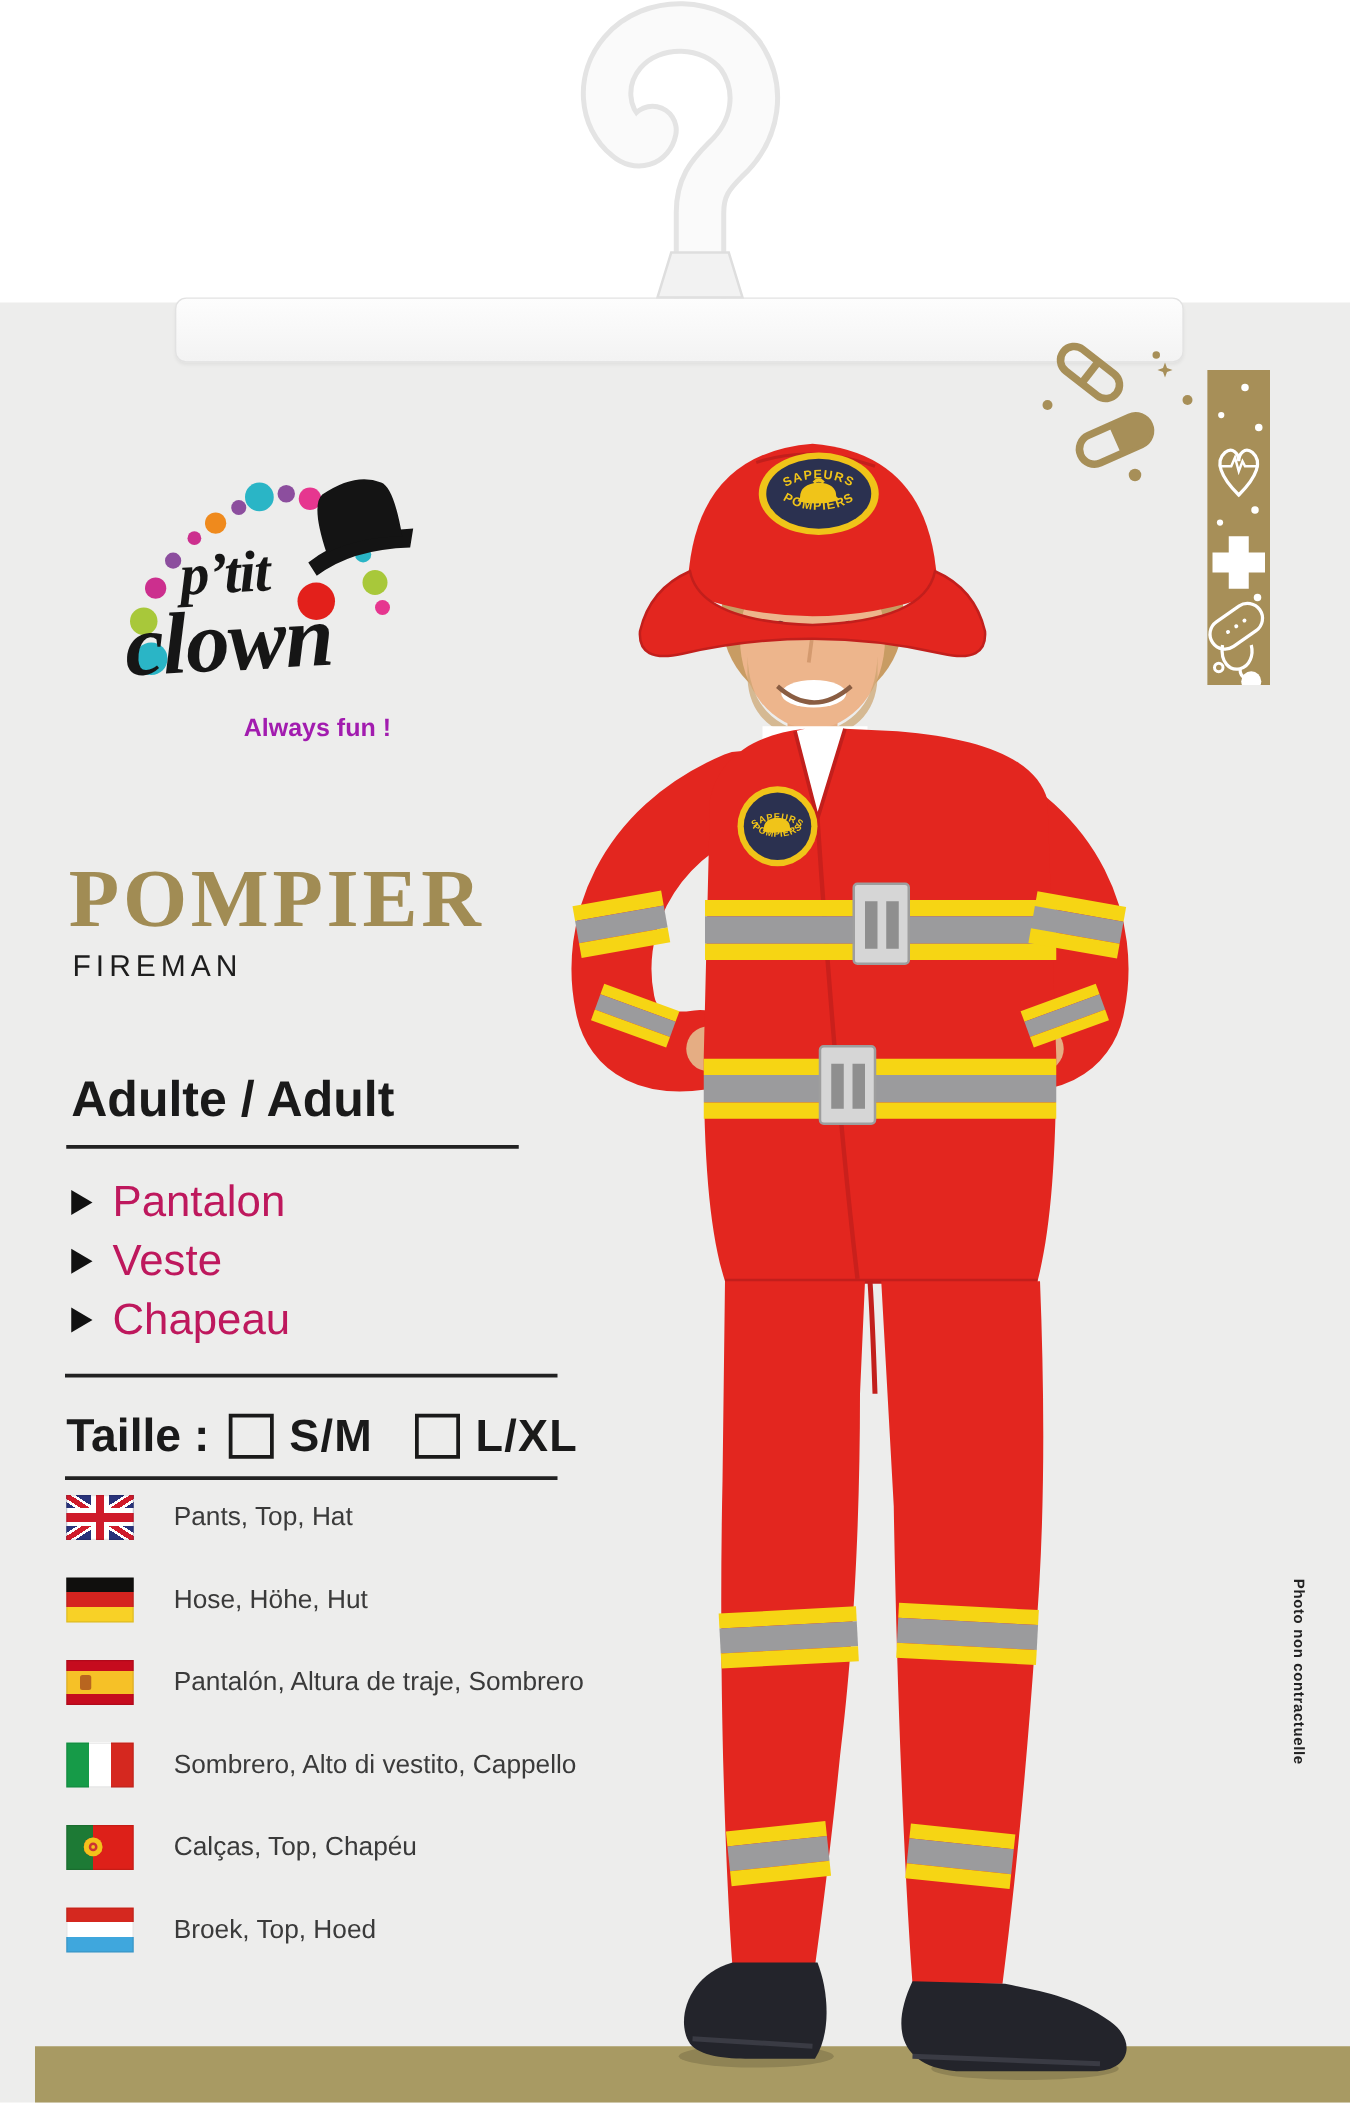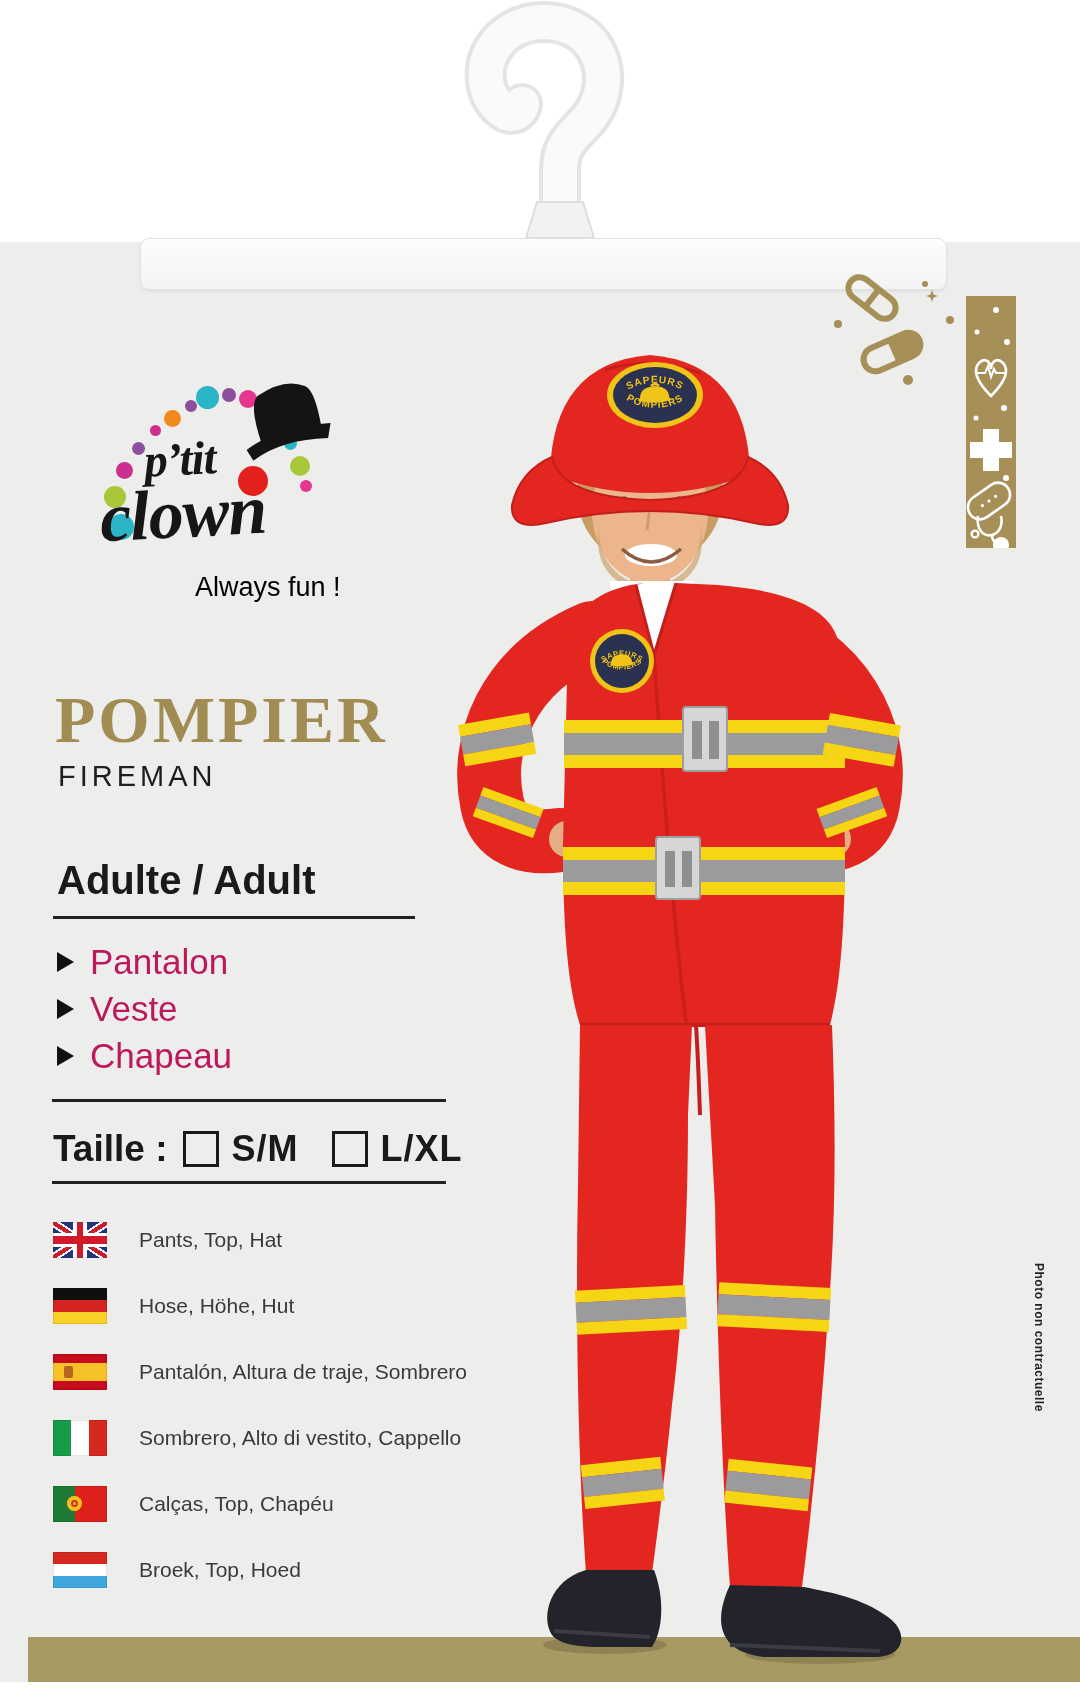--- a/index.html
+++ b/index.html
@@ -13,49 +13,49 @@
   
   .hanger-bar{position:absolute;left:140px;top:238px;width:805px;height:50px;background:linear-gradient(#fdfdfd,#f3f3f3);border:1px solid #e2e2e2;border-radius:9px;box-shadow:0 2px 3px rgba(0,0,0,0.05);}
   .hanger-hook{position:absolute;left:410px;top:0px;}
 
   
   .logo{position:absolute;left:92px;top:382px;width:250px;height:215px;}
   .logo .dot{position:absolute;border-radius:50%;}
   .logo-text{position:absolute;font-family:"Liberation Serif",serif;font-style:italic;font-weight:bold;color:#161616;transform:rotate(-3deg);letter-spacing:-1px;}
   .logo-ptit{left:52px;top:50px;font-size:47px;}
   .logo-clown{left:8px;top:92px;font-size:70px;}
-  .tagline{position:absolute;left:195px;top:572px;font-size:27px;font-weight:normal;color:#000000;}
+  .tagline{position:absolute;left:195px;top:572px;font-size:20px;font-weight:bold;color:#a21caf;}
 
   
   .medical-banner{position:absolute;left:966px;top:296px;width:50px;height:252px;background:#a78f58;}
   .pill-deco{position:absolute;left:828px;top:268px;}
 
   
   .title-fr{position:absolute;left:55px;top:682px;font-family:"Liberation Serif",serif;font-weight:bold;font-size:66px;color:#a18c54;letter-spacing:3px;}
-  .title-en{position:absolute;left:58px;top:760px;font-size:29px;font-weight:400;color:#1d1d1d;letter-spacing:4px;}
+  .title-en{position:absolute;left:58px;top:760px;font-size:24px;font-weight:400;color:#1d1d1d;letter-spacing:4px;}
   .audience{position:absolute;left:57px;top:858px;font-size:40px;font-weight:bold;color:#1a1a1a;}
   .rule{position:absolute;height:3px;background:#222;}
   .rule-audience{left:53px;top:916px;width:362px;}
   .rule-a{left:52px;top:1099px;width:394px;}
   .rule-b{left:52px;top:1181px;width:394px;}
 
   
   .contents{position:absolute;left:57px;top:938px;}
   .content-row{display:flex;align-items:center;height:47px;}
   .tri{width:0;height:0;border-left:17px solid #111;border-top:10px solid transparent;border-bottom:10px solid transparent;margin-right:16px;}
   .content-label{font-size:35px;font-weight:400;color:#be185d;}
 
   
   .size-row{position:absolute;left:53px;top:1118px;height:62px;display:flex;align-items:center;}
   .size-label{font-size:37px;font-weight:bold;color:#1a1a1a;margin-right:16px;}
   .chk{width:30px;height:30px;border:3px solid #1a1a1a;margin-right:12px;background:transparent;}
   .size-opt{font-size:36px;font-weight:bold;color:#1a1a1a;margin-right:34px;letter-spacing:1px;}
 
   
-  .translations{position:absolute;left:53px;top:1222px;}
+  .translations{position:absolute;left:53px;top:1196px;}
   .trans-row{display:flex;align-items:center;height:36px;margin-bottom:30px;}
   .flag{width:54px;height:36px;margin-right:32px;flex:none;position:relative;box-shadow:inset 0 0 0 1px rgba(0,0,0,0.10);}
   .trans-text{font-size:21px;color:#3a3a3a;}
   .flag-uk{background-color:#29337a;background-image:
     linear-gradient(90deg,transparent 44%,#cf1b2b 44%,#cf1b2b 56%,transparent 56%),
     linear-gradient(0deg,transparent 39%,#cf1b2b 39%,#cf1b2b 61%,transparent 61%),
     linear-gradient(90deg,transparent 37%,#fff 37%,#fff 63%,transparent 63%),
     linear-gradient(0deg,transparent 30%,#fff 30%,#fff 70%,transparent 70%),
     linear-gradient(33deg,transparent 43%,#fff 43%,#fff 46.5%,#cf1b2b 46.5%,#cf1b2b 53.5%,#fff 53.5%,#fff 57%,transparent 57%),
     linear-gradient(-33deg,transparent 43%,#fff 43%,#fff 46.5%,#cf1b2b 46.5%,#cf1b2b 53.5%,#fff 53.5%,#fff 57%,transparent 57%);}

